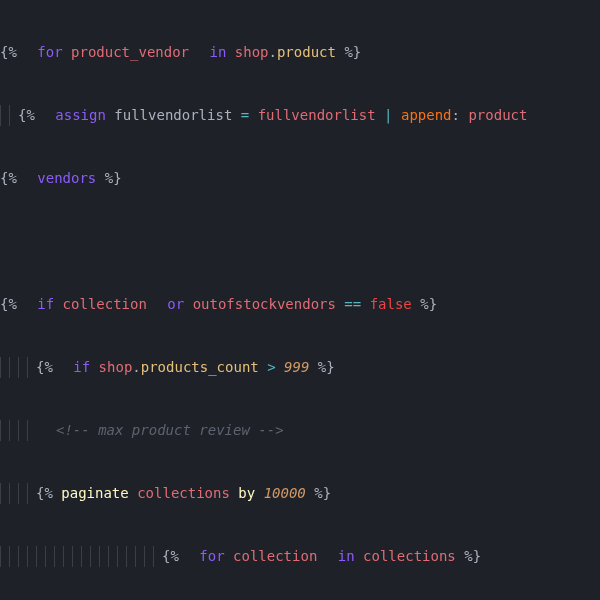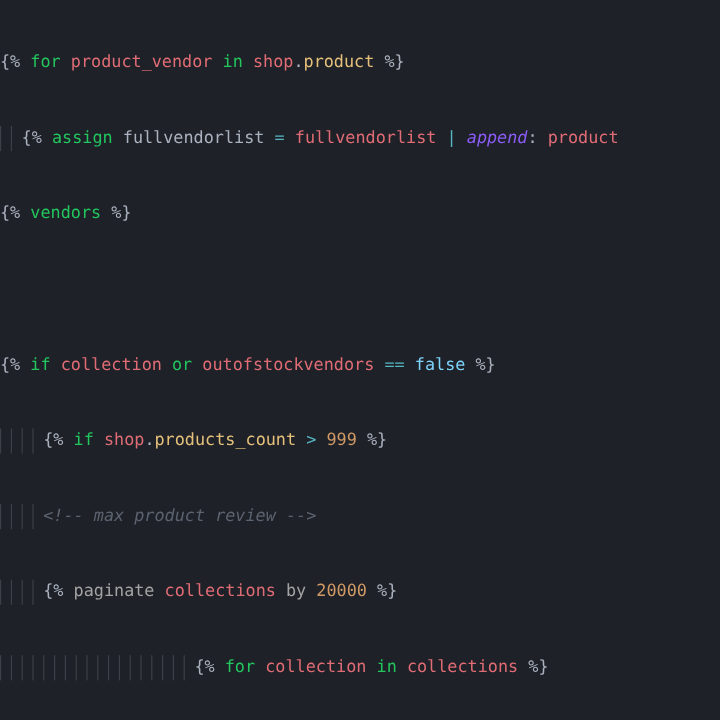--- a/index.html
+++ b/index.html
@@ -28,29 +28,29 @@
   }
   .guide {
     width: 9px;
     border-left: 1px solid #3b4048;
     box-sizing: border-box;
   }
   .code {
     white-space: pre;
   }
   .delim { color: #abb2bf; }
-  .kw { color: #22c55e; }
-  .kw2 { color: #a3a3a3; }
+  .kw { color: #8b5cf6; margin-left: 12px; }
+  .kw2 { color: #fef9c3; }
   .var { color: #e06c75; text-align: right; }
   .prop { color: #e5c07b; }
-  .func { color: #8b5cf6; font-style: italic; }
+  .func { color: #f97316; }
   .op { color: #56b6c2; }
-  .num { color: #d19a66; }
-  .bool { color: #7dd3fc; }
-  .comment { color: #5c6370; font-style: italic; }
+  .num { color: #d19a66; font-style: italic; }
+  .bool { color: #ef4444; }
+  .comment { color: #5c6370; font-style: italic; margin-left: 20px; }
   .plain { color: #abb2bf; }
 </style>
 </head>
 <body>
 
 <div class="editor">
 
 <div class="line"><span class="code"><span class="delim">{%</span> <span class="kw">for</span> <span class="var">product_vendor</span> <span class="kw">in</span> <span class="var">shop</span><span class="plain">.</span><span class="prop">product</span> <span class="delim">%}</span></span></div>
 
 <div class="line"><div class="indent-guides"><span class="guide"></span><span class="guide"></span></div><span class="code"><span class="delim">{%</span> <span class="kw">assign</span> <span class="plain">fullvendorlist</span> <span class="op">=</span> <span class="var">fullvendorlist</span> <span class="op">|</span> <span class="func">append</span><span class="plain">:</span> <span class="var">product</span></span></div>
@@ -58,21 +58,21 @@
 <div class="line"><span class="code"><span class="delim">{%</span> <span class="kw">vendors</span> <span class="delim">%}</span></span></div>
 
 <div class="line"></div>
 
 <div class="line"><span class="code"><span class="delim">{%</span> <span class="kw">if</span> <span class="var">collection</span> <span class="kw">or</span> <span class="var">outofstockvendors</span> <span class="op">==</span> <span class="bool">false</span> <span class="delim">%}</span></span></div>
 
 <div class="line"><div class="indent-guides"><span class="guide"></span><span class="guide"></span><span class="guide"></span><span class="guide"></span></div><span class="code"><span class="delim">{%</span> <span class="kw">if</span> <span class="var">shop</span><span class="plain">.</span><span class="prop">products_count</span> <span class="op">&gt;</span> <span class="num">999</span> <span class="delim">%}</span></span></div>
 
 <div class="line"><div class="indent-guides"><span class="guide"></span><span class="guide"></span><span class="guide"></span><span class="guide"></span></div><span class="code"><span class="comment">&lt;!-- max product review --&gt;</span></span></div>
 
-<div class="line"><div class="indent-guides"><span class="guide"></span><span class="guide"></span><span class="guide"></span><span class="guide"></span></div><span class="code"><span class="delim">{%</span> <span class="kw2">paginate</span> <span class="var">collections</span> <span class="kw2">by</span> <span class="num">20000</span> <span class="delim">%}</span></span></div>
+<div class="line"><div class="indent-guides"><span class="guide"></span><span class="guide"></span><span class="guide"></span><span class="guide"></span></div><span class="code"><span class="delim">{%</span> <span class="kw2">paginate</span> <span class="var">collections</span> <span class="kw2">by</span> <span class="num">10000</span> <span class="delim">%}</span></span></div>
 
 <div class="line"><div class="indent-guides"><span class="guide"></span><span class="guide"></span><span class="guide"></span><span class="guide"></span><span class="guide"></span><span class="guide"></span><span class="guide"></span><span class="guide"></span><span class="guide"></span><span class="guide"></span><span class="guide"></span><span class="guide"></span><span class="guide"></span><span class="guide"></span><span class="guide"></span><span class="guide"></span><span class="guide"></span><span class="guide"></span></div><span class="code"><span class="delim">{%</span> <span class="kw">for</span> <span class="var">collection</span> <span class="kw">in</span> <span class="var">collections</span> <span class="delim">%}</span></span></div>
 
 
 
 
 
 
 
 

